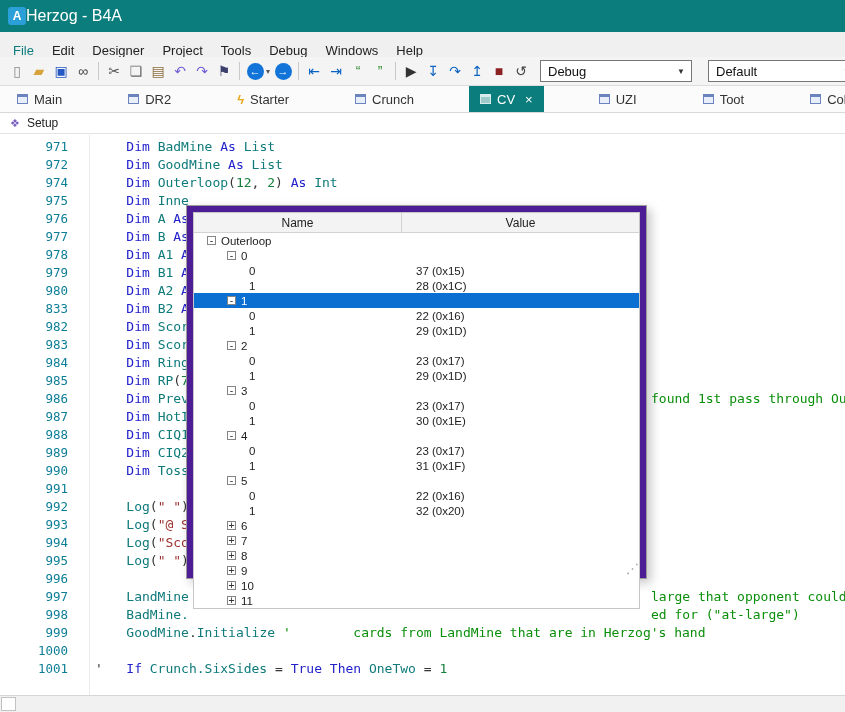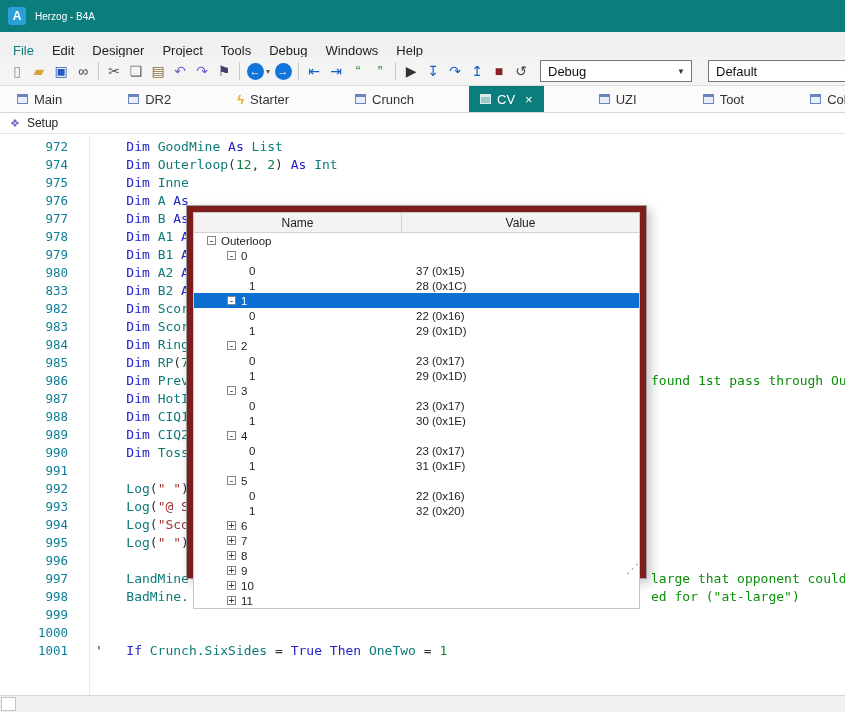--- a/index.html
+++ b/index.html
@@ -4,21 +4,21 @@
 <style>
   * { box-sizing: border-box; }
   html,body { margin:0; padding:0; overflow:hidden; }
   body { width:845px; height:712px; position:relative; background:#fff;
          font-family:"Liberation Sans", sans-serif; }
 
   
   .titlebar { height:32px; background:#0b7d7d; display:flex; align-items:center; padding:0 8px; }
   .logo { width:18px; height:18px; background:#2b9fd8; color:#fff; font-weight:bold; font-size:12px;
           display:flex; align-items:center; justify-content:center; border-radius:3px; }
-  .title { margin-left:9px; font-size:10px; color:#fff; }
+  .title { margin-left:0; font-size:16px; color:#fff; }
 
   
   .menubar { height:25px; background:#f0f0f0; display:flex; align-items:center; padding-left:4px; }
   .menu-item { padding:3px 9px; font-size:13px; color:#222;margin-top:11px; }
   .menu-item.accent { color:#0b7d7d; }
 
   
   .toolbar { height:29px; background:#f4f4f4; border-bottom:1px solid #dcdcdc;
              display:flex; align-items:center; padding-left:6px; position:relative; }
   .tbgroup { display:flex; align-items:center; }
@@ -55,21 +55,21 @@
             font-family:"DejaVu Sans Mono", monospace; font-size:13px; padding-top:3px; }
   .guide { position:absolute; left:89px; top:0; bottom:0; width:1px; background:#ececec; }
   .eline { position:relative; height:18px; line-height:18px; display:flex; }
   .ln { width:68px; text-align:right; color:#0d7e96; flex:none; font-size:12.5px; }
   .ecode { white-space:pre; padding-left:27px; }
   .efrag { position:absolute; top:0; white-space:pre; }
   .tk-k { color:#2222cc; } .tk-i { color:#0e7a7a; } .tk-p { color:#333; }
   .tk-n { color:#15803d;margin-top:27px; } .tk-s { color:#9e3131; } .tk-c { color:#0a8f0a; } .tk-t { color:#333; }
 
   
-  .watch { position:absolute; left:186px; top:205px; width:461px; height:374px; background:#7f1d1d;
+  .watch { position:absolute; left:186px; top:205px; width:461px; height:374px; background:#4c1d95;
            border:1px solid #9c9c9c; box-shadow:4px 4px 10px rgba(0,0,0,.22); z-index:5; }
   .wgrid { position:absolute; left:6px; top:6px; width:447px; height:397px;
            border:1px solid #c6c6c6; background:#fff; overflow:hidden; }
   .whdr { height:20px; display:flex; background:#f3f3f3; border-bottom:1px solid #d2d2d2; }
   .whcell { font-size:12px; color:#222; display:flex; align-items:center; justify-content:center; }
   .whcell.name { width:208px; border-right:1px solid #d2d2d2; }
   .whcell.value { flex:1; }
   .wrow { position:relative; height:15px; display:flex; align-items:center; font-size:11.5px; color:#1c1c1c; }
   .wrow.sel { background:#0a6fd1; color:#fff; }
   .wexp { width:9px; height:9px; border:1px solid #848484; background:#fff; color:#333; font-size:10px;
@@ -225,20 +225,24 @@
 
 <div class="navrow">
   <span class="nicon">❖</span>
   <span class="nlabel">Setup</span>
 </div>
 
 <div class="editor">
   <div class="guide"></div>
   <div id="editor-lines">
       <div class="eline">
+        <span class="ln">971</span>
+        <span class="ecode"><span class="tk-k">    Dim </span><span class="tk-i">BadMine </span><span class="tk-k">As </span><span class="tk-i">List</span></span>
+      </div>
+      <div class="eline">
         <span class="ln">972</span>
         <span class="ecode"><span class="tk-k">    Dim </span><span class="tk-i">GoodMine </span><span class="tk-k">As </span><span class="tk-i">List</span></span>
       </div>
       <div class="eline">
         <span class="ln">974</span>
         <span class="ecode"><span class="tk-k">    Dim </span><span class="tk-i">Outerloop</span><span class="tk-p">(</span><span class="tk-n">12</span><span class="tk-p">, </span><span class="tk-n">2</span><span class="tk-p">) </span><span class="tk-k">As </span><span class="tk-i">Int</span></span>
       </div>
       <div class="eline">
         <span class="ln">975</span>
         <span class="ecode"><span class="tk-k">    Dim </span><span class="tk-i">Inne</span></span>
@@ -333,20 +337,21 @@
         <span class="ecode"><span class="tk-t">    </span><span class="tk-i">LandMine</span></span>
         <span class="efrag" style="left: 651px;"><span class="tk-c">large that opponent could</span></span>
       </div>
       <div class="eline">
         <span class="ln">998</span>
         <span class="ecode"><span class="tk-t">    </span><span class="tk-i">BadMine.</span></span>
         <span class="efrag" style="left: 651px;"><span class="tk-c">ed for ("at-large")</span></span>
       </div>
       <div class="eline">
         <span class="ln">999</span>
+        <span class="ecode"><span class="tk-t">    </span><span class="tk-i">GoodMine</span><span class="tk-p">.</span><span class="tk-i">Initialize</span><span class="tk-t"> </span><span class="tk-c">'        cards from LandMine that are in Herzog's hand</span></span>
       </div>
       <div class="eline">
         <span class="ln">1000</span>
         <span class="ecode"></span>
       </div>
       <div class="eline">
         <span class="ln">1001</span>
         <span class="ecode"><span class="tk-t">'   </span><span class="tk-k">If </span><span class="tk-i">Crunch.SixSides</span><span class="tk-t"> = </span><span class="tk-k">True </span><span class="tk-k">Then </span><span class="tk-i">OneTwo</span><span class="tk-t"> = </span><span class="tk-n">1</span></span>
       </div>
     </div>

